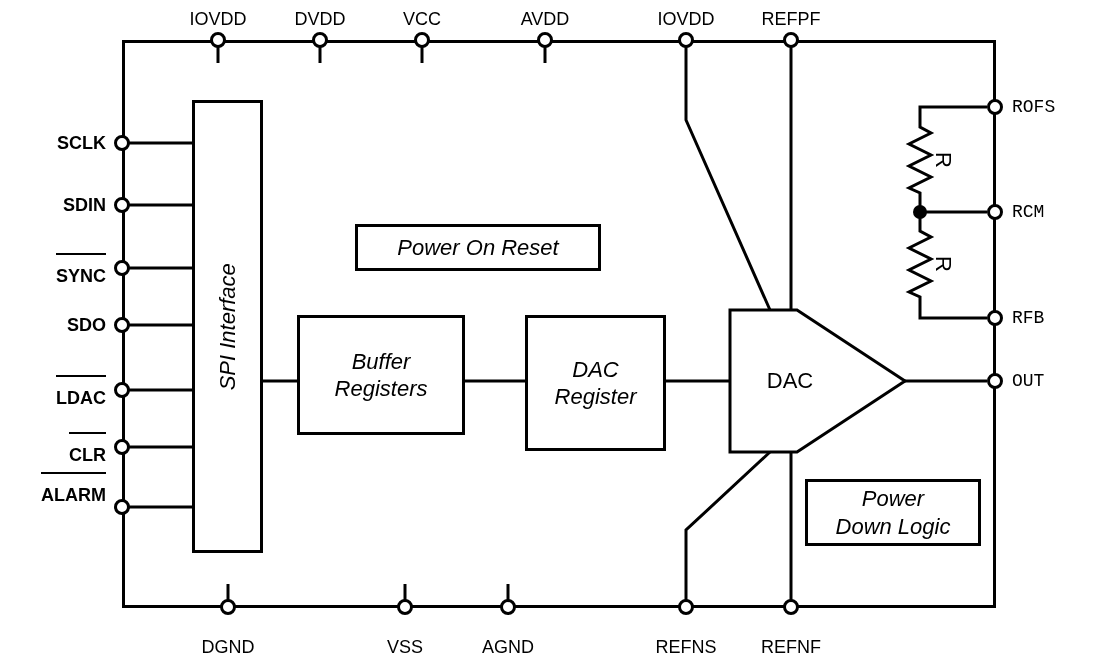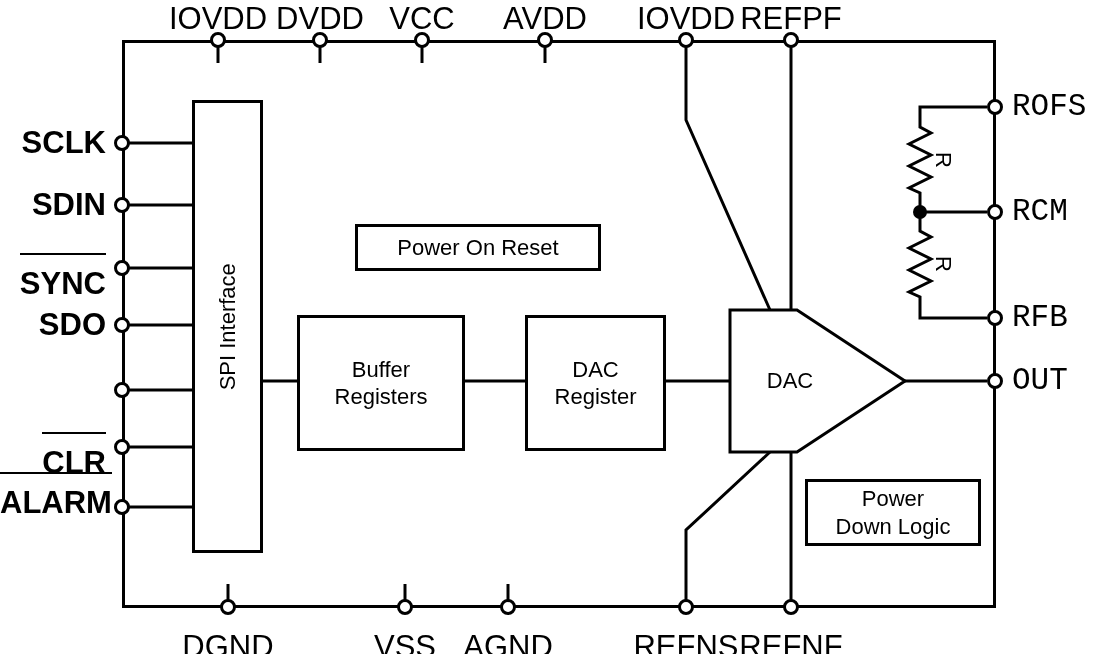--- a/index.html
+++ b/index.html
@@ -31,45 +31,46 @@
     border: 3px solid #000;
     background: #ffffff;
     box-sizing: border-box;
     display: flex;
     flex-direction: column;
     align-items: center;
     justify-content: center;
     font-size: 22px;
     line-height: 1.25;
     text-align: center;
+    font-style: italic;
   }
   .block-spi       { left: 192px; top: 100px; width: 71px;  height: 453px; }
   .block-por       { left: 355px; top: 224px; width: 246px; height: 47px;  }
-  .block-buffer    { left: 297px; top: 315px; width: 168px; height: 136px; }
+  .block-buffer    { left: 297px; top: 315px; width: 168px; height: 120px; }
   .block-dacreg    { left: 525px; top: 315px; width: 141px; height: 136px; }
   .block-powerdown { left: 805px; top: 479px; width: 176px; height: 67px;  }
   .vtext { transform: rotate(-90deg); white-space: nowrap; }
   .dac-text {
     position: absolute;
     left: 748px; top: 367px;
     width: 84px; height: 28px;
     display: flex; align-items: center; justify-content: center;
     font-size: 22px;
   }
   .pin {
     position: absolute;
     width: 16px; height: 16px;
     border: 3px solid #000;
     border-radius: 50%;
     background: #ffffff;
     box-sizing: border-box;
   }
   .lbl {
     position: absolute;
-    font-size: 31px;
+    font-size: 18px;
     height: 30px;
     line-height: 30px;
     white-space: nowrap;
   }
   .lbl.top    { top: 4px;   width: 120px; text-align: center; }
   .lbl.bottom { top: 632px; width: 120px; text-align: center; }
   .lbl.left   { left: 0;    width: 106px; text-align: right; font-weight: bold;  }
   .lbl.right  { left: 1012px; width: 86px; text-align: left; font-family: Liberation Mono, monospace;  }
   .bar {
     display: inline-block;
@@ -197,20 +198,23 @@
   <div class="lbl bottom" style="left:626px">REFNS</div>
   <div class="lbl bottom" style="left:448px">AGND</div>
   <div class="lbl bottom" style="left:731px">REFNF</div>
 
   <div class="lbl left" style="top:128px">SCLK</div>
   <div class="lbl left" style="top:190px">SDIN</div>
   <div class="lbl left" style="top:253px">
     <span class="bar">SYNC</span>
   </div>
   <div class="lbl left" style="top:310px">SDO</div>
+  <div class="lbl left" style="top:375px">
+    <span class="bar">LDAC</span>
+  </div>
   <div class="lbl left" style="top:432px">
     <span class="bar">CLR</span>
   </div>
   <div class="lbl left" style="top:472px">
     <span class="bar">ALARM</span>
   </div>
 
   <div class="lbl right" style="top:92px">ROFS</div>
   <div class="lbl right" style="top:197px">RCM</div>
   <div class="lbl right" style="top:303px">RFB</div>

